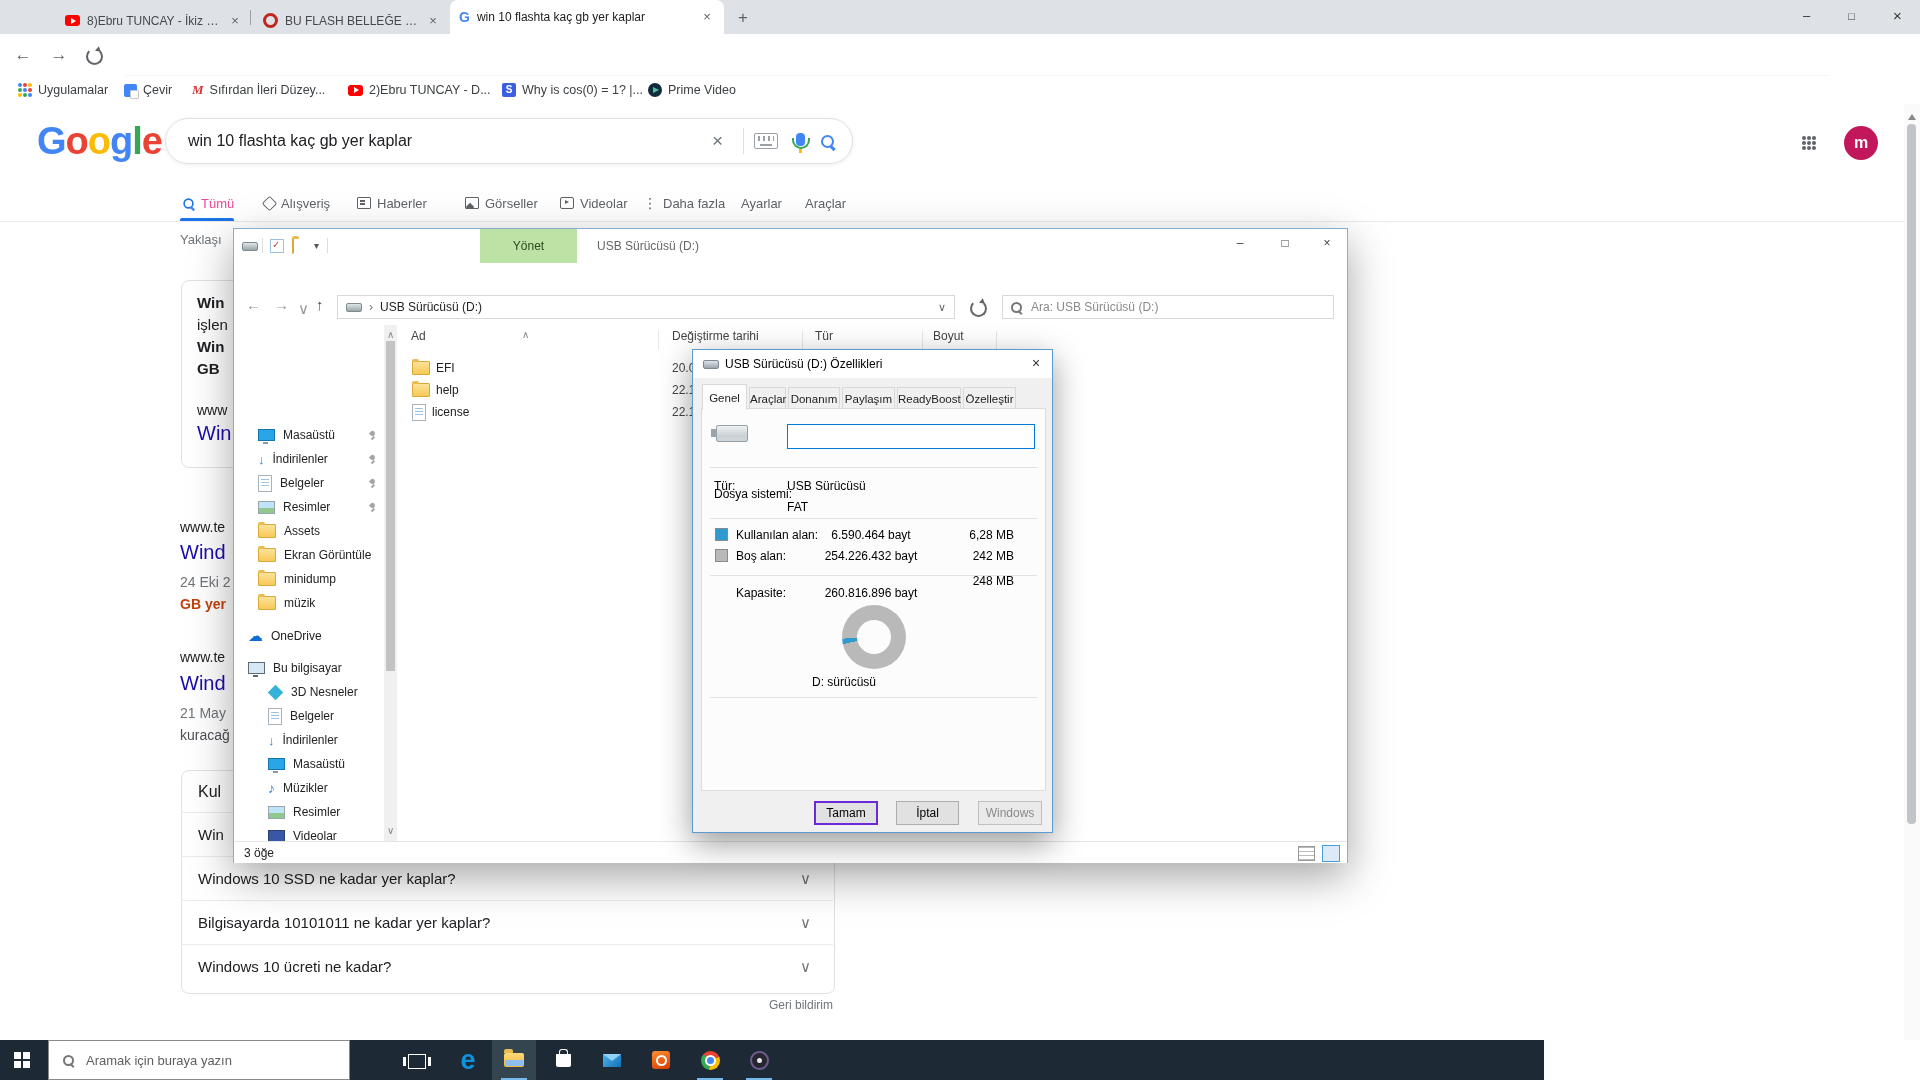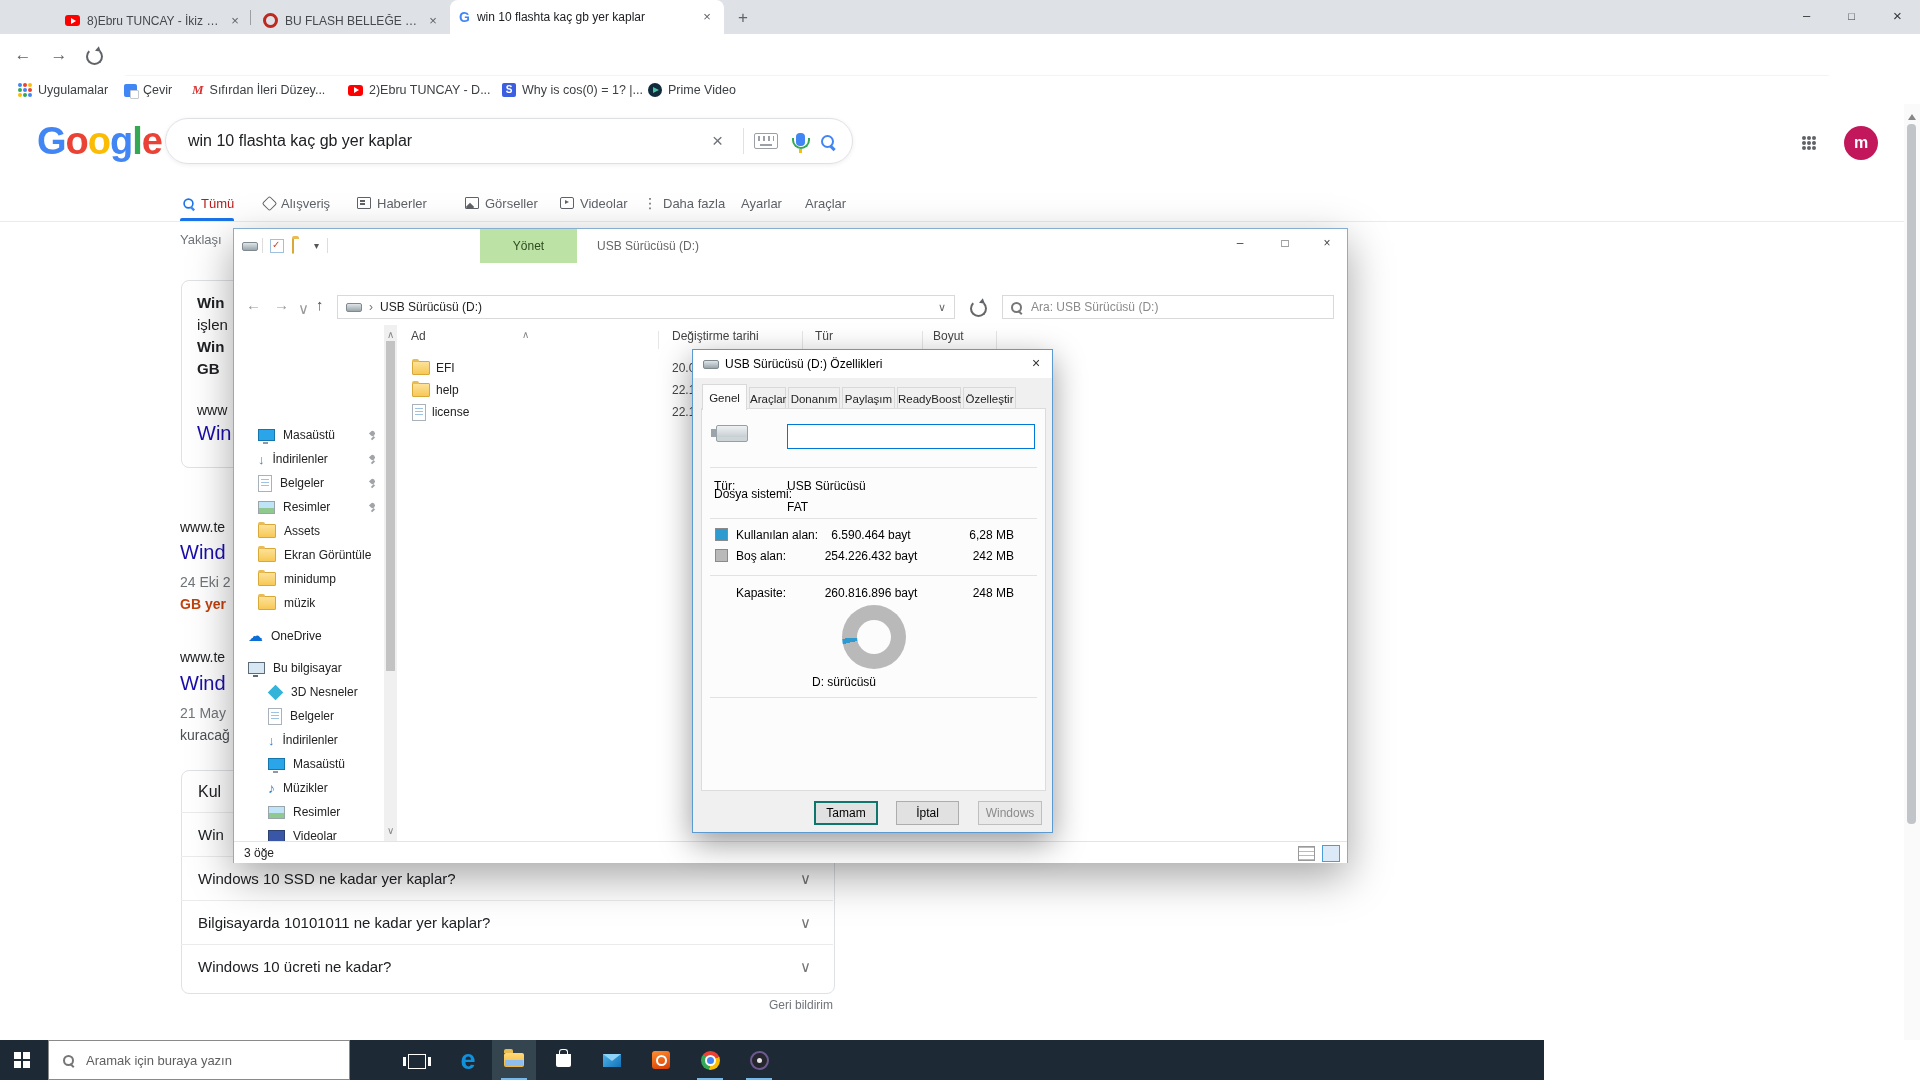--- a/index.html
+++ b/index.html
@@ -68,21 +68,21 @@
   .kbd::before{content:"";position:absolute;left:3px;right:3px;top:2px;height:5px;background:repeating-linear-gradient(90deg,#9aa0a6 0 2px,transparent 2px 5px)}
   .kbd::after{content:"";position:absolute;left:5px;right:5px;bottom:2px;height:2px;background:#9aa0a6}
   .mic{width:9px;height:13px;background:#4285f4;border-radius:4px;position:relative;margin:0 16px 4px 4px}
   .mic::before{content:"";position:absolute;left:-4px;top:5px;width:14px;height:9px;border:2px solid #34a853;border-top:none;border-radius:0 0 9px 9px}
   .mic::after{content:"";position:absolute;left:3px;bottom:-7px;width:3px;height:4px;background:#fbbc05}
   .magb{width:9px;height:9px;border:2.5px solid #4285f4;border-radius:50%;position:relative}
   .magb::after{content:"";position:absolute;left:8px;top:8px;width:3px;height:6px;background:#4285f4;transform:rotate(-45deg)}
   .magg{width:7px;height:7px;border:2px solid #767676;border-radius:50%;position:relative}
   .magg::after{content:"";position:absolute;left:6px;top:6px;width:2px;height:5px;background:#767676;transform:rotate(-45deg)}
   .gnav{position:absolute;top:84px;height:30px;display:flex;align-items:center;gap:6px;font-size:13px;color:#5f6368}
-  .gnav.on{color:#b91c1c}
+  .gnav.on{color:#ec4899}
   .gdivider{position:absolute;left:0;top:117px;width:1920px;height:1px;background:#ebebeb}
   .underline{position:absolute;left:180px;top:114px;width:54px;height:3px;background:#1a73e8;border-radius:2px 2px 0 0}
   .tagic{width:9px;height:9px;border:1.6px solid #5f6368;border-radius:2px;transform:rotate(45deg)}
   .newsic{width:12px;height:10px;border:1.6px solid #5f6368;border-radius:1px;position:relative}
   .newsic::after{content:"";position:absolute;left:2px;top:2px;width:5px;height:2px;background:#5f6368;box-shadow:0 3px #5f6368}
   .imgic{width:12px;height:10px;border:1.6px solid #5f6368;border-radius:1px;position:relative;overflow:hidden}
   .imgic::after{content:"";position:absolute;left:1px;bottom:-2px;width:6px;height:6px;background:#5f6368;transform:rotate(45deg)}
   .vidic{width:12px;height:10px;border:1.6px solid #5f6368;border-radius:2px;position:relative}
   .vidic::after{content:"";position:absolute;left:4px;top:2px;border:2.5px solid transparent;border-left:4px solid #5f6368}
   .dots3::before{content:"⋮";font-size:14px;color:#5f6368}
@@ -177,21 +177,21 @@
   .dval{position:absolute;left:85px}
   .sq{position:absolute;left:13px;width:13px;height:13px;box-sizing:border-box;border:1px solid #8a8a8a}
   .rlab{position:absolute;left:34px}
   .rbytes{position:absolute;left:104px;width:130px;text-align:center}
   .rsize{position:absolute;left:255px;width:57px;text-align:right}
   .donut{position:absolute;left:140px;top:196px;width:64px;height:64px;border-radius:50%;
          background:conic-gradient(#b9b9b9 0 257deg,#2f9ad0 257deg 267deg,#b9b9b9 267deg 360deg)}
   .donut::after{content:"";position:absolute;left:15px;top:15px;width:34px;height:34px;border-radius:50%;background:#fcfcfc}
   .dbtn{position:absolute;top:451px;height:24px;background:#e1e1e1;border:1px solid #adadad;
         text-align:center;line-height:22px;font-size:12px;box-sizing:border-box}
-  .dbtn.focus{border:2px solid #0f766e;line-height:20px}
+  .dbtn.focus{border:2px solid #6d28d9;line-height:20px}
   .dbtn.dis{color:#8b8b8b;border-color:#bfbfbf;background:#e9e9e9}
 
   
   .taskbar{position:absolute;left:0;top:1040px;width:1544px;height:40px;background:#1d2a36;z-index:60}
   .winlogo{position:absolute;left:14px;top:12px;width:7px;height:7px;background:#fff;box-shadow:9px 0 #fff,0 9px #fff,9px 9px #fff}
   .tsearch{position:absolute;left:48px;top:0;width:302px;height:40px;background:#fff;border:1px solid #8a8a8a;box-sizing:border-box;display:flex;align-items:center;gap:12px;padding-left:14px}
   .tsearch span{color:#5f5f5f;font-size:13px}
   .tvic{position:absolute;width:16px;height:13px;border:1.5px solid #fff}
   .tvic::before{content:"";position:absolute;left:-6px;top:2px;width:3px;height:9px;background:#fff}
   .tvic::after{content:"";position:absolute;right:-6px;top:2px;width:3px;height:9px;background:#fff}
@@ -554,21 +554,21 @@
     <span class="rsize" style="top:119px">6,28 MB</span>
 
     <span class="sq" style="top:140px;background:#b9b9b9"></span>
     <span class="rlab" style="top:140px">Boş alan:</span>
     <span class="rbytes" style="top:140px">254.226.432 bayt</span>
     <span class="rsize" style="top:140px">242 MB</span>
 
     <div class="dsep" style="top:166px"></div>
     <span class="rlab" style="top:177px">Kapasite:</span>
     <span class="rbytes" style="top:177px">260.816.896 bayt</span>
-    <span class="rsize" style="top:177px">248 MB</span>
+    <span class="rsize" style="top:165px">248 MB</span>
 
     <div class="donut"></div>
     <span class="abs" style="left:110px;top:266px;width:124px;text-align:left">D: sürücüsü</span>
     <div class="dsep" style="top:288px"></div>
   </div>
 
   <div class="dbtn focus" style="left:121px;width:64px">Tamam</div>
   <div class="dbtn" style="left:203px;width:63px">İptal</div>
   <div class="dbtn dis" style="left:285px;width:64px">Windows</div>
 </div>

